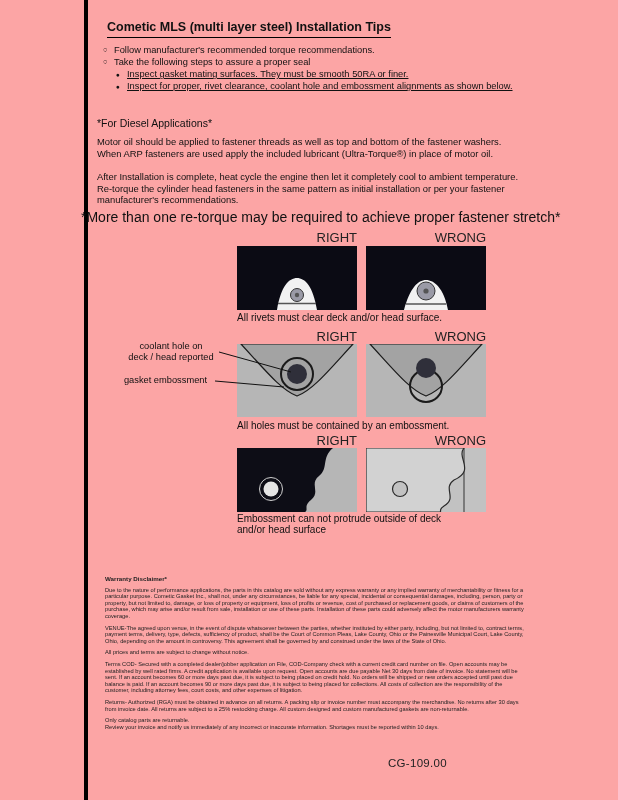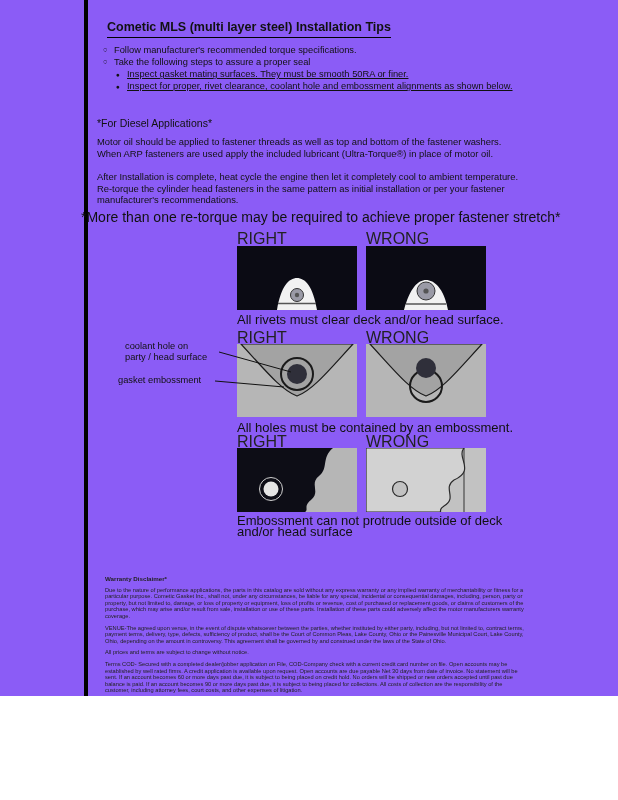--- a/index.html
+++ b/index.html
@@ -1,62 +1,62 @@
 <!DOCTYPE html>
 <html><head>
 <meta charset="utf-8">
 <style>
   * { box-sizing: border-box; margin: 0; padding: 0; }
   html,body { background:#ffffff; }
   body { font-family:"Liberation Sans", sans-serif; color:#111; }
-  .page { position:relative; width:618px; height:696px; background:#8b5cf6; overflow:hidden; }
+  .page { position:relative; width:618px; height:800px; background:#fca5a5; overflow:hidden; }
 
   .leftbar { position:absolute; left:84px; top:0; width:4px; height:800px; background:#000; }
 
   .title { position:absolute; left:107px; top:20px; font-size:12.5px; font-weight:bold;
            border-bottom:1.5px solid #000; padding-bottom:3px; }
 
   .tips { position:absolute; left:103px; top:44px; width:440px; font-size:9.3px; line-height:12.1px; }
   .tip { position:relative; padding-left:11px; }
   .tip::before { content:"○"; position:absolute; left:0; top:0; font-size:7.5px; }
   .tip.l2 { margin-left:13px;text-decoration:underline; }
   .tip.l2::before { content:"●"; font-size:6.5px; top:1px; }
 
   .diesel-heading { position:absolute; left:97px; top:117px; font-size:10.5px; font-weight:normal; }
   .para { position:absolute; left:97px; width:430px; font-size:9.4px; line-height:11.7px; }
   .para.p1 { top:136px; }
   .para.p2 { top:171px; }
   .note { position:absolute; left:81px; top:209px; font-size:14px; }
 
-  .fig-header { position:absolute; width:120px; text-align:left; font-size:16px; color:#222; }
+  .fig-header { position:absolute; width:120px; text-align:right; font-size:13px; color:#222; }
   .fig-img { position:absolute; width:120px; line-height:0; }
   .fig-img svg { width:120px; height:auto; display:block; }
-  .fig-caption { position:absolute; left:237px; font-size:13px; }
-  .fig-label { position:absolute; font-size:9.3px; text-align:left; line-height:10.6px; }
+  .fig-caption { position:absolute; left:237px; font-size:10px; }
+  .fig-label { position:absolute; font-size:9.3px; text-align:center; line-height:10.6px; }
   .pointer-lines { position:absolute; left:0; top:0; width:618px; height:800px; pointer-events:none; }
 
   .warranty { position:absolute; left:105px; top:576px; width:420px; font-size:5.7px;
               line-height:6.6px; color:#222; }
   .warranty .w-head { font-weight:bold; font-size:6.2px; margin-bottom:4px; }
   .warranty p { margin-bottom:5px; }
   .warranty p.tight { margin-bottom:0; }
 
   .footer { position:absolute; left:388px; top:757px; font-size:11.5px; letter-spacing:0.3px; color:#222; }
 </style>
 </head>
 <body>
 
 <div class="page">
 
   <div class="leftbar"></div>
 
   <div class="title">Cometic MLS (multi layer steel) Installation Tips</div>
 
   <div class="tips">
-    <div class="tip l1"><span>Follow manufacturer's recommended torque specifications.</span></div>
+    <div class="tip l1"><span>Follow manufacturer's recommended torque recommendations.</span></div>
     <div class="tip l1"><span>Take the following steps to assure a proper seal</span></div>
     <div class="tip l2"><span>Inspect gasket mating surfaces.  They must be smooth 50RA or finer.</span></div>
     <div class="tip l2"><span>Inspect for proper, rivet clearance, coolant hole and embossment alignments as shown below.</span></div>
   </div>
 
   <div class="diesel-heading">*For Diesel Applications*</div>
   <div class="para p2">After Installation is complete, heat cycle the engine then let it completely cool to ambient temperature. Re-torque the cylinder head fasteners in the same pattern as initial installation or per your fastener manufacturer's recommendations.</div>
   <div class="para p1">Motor oil should be applied to fastener threads as well as top and bottom of the fastener washers. When ARP fasteners are used apply the included lubricant (Ultra-Torque®) in place of motor oil.</div>
   <div class="note">*More than one re-torque may be required to achieve proper fastener stretch*</div>
 
@@ -81,21 +81,21 @@
       <circle cx="60" cy="45" r="2.6" fill="#555"></circle>
     </svg>
   </div>
   <div class="fig-caption" style="top:312px;">All rivets must clear deck and/or head surface.</div>
 
   <div class="fig-header" style="left:237px; top:329px;">RIGHT</div>
   <div class="fig-header" style="left:366px; top:329px;">WRONG</div>
 
   <div class="fig-label" style="left:125px; top:341px; width:92px;">
     <div>coolant hole on</div>
-    <div>party / head surface</div>
+    <div>deck / head reported</div>
   </div>
   <div class="fig-label" style="left:118px; top:375px; width:95px;">gasket embossment</div>
 
   <div class="fig-img" style="left:237px; top:344px;">
     <svg viewBox="0 0 120 73">
       <rect width="120" height="73" fill="#b6b6b6"></rect>
       <path d="M4,0 C28,26 44,46 60,52 C76,46 92,26 116,0 Z" fill="#a3a3a3" stroke="#1a1a1a" stroke-width="1.2"></path>
       <circle cx="60" cy="30" r="16" fill="none" stroke="#1a1a1a" stroke-width="2"></circle>
       <circle cx="60" cy="30" r="10" fill="#2f2f3a"></circle>
     </svg>

